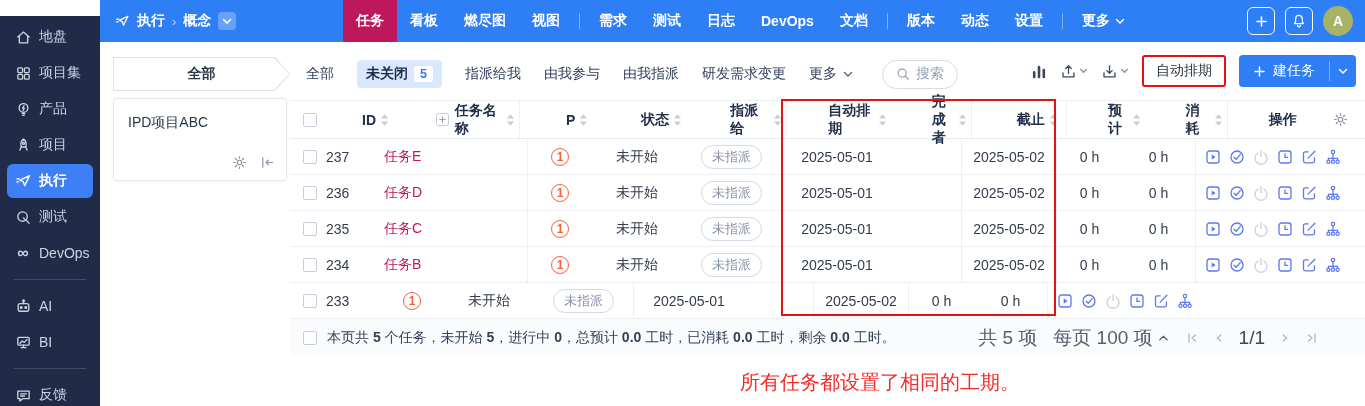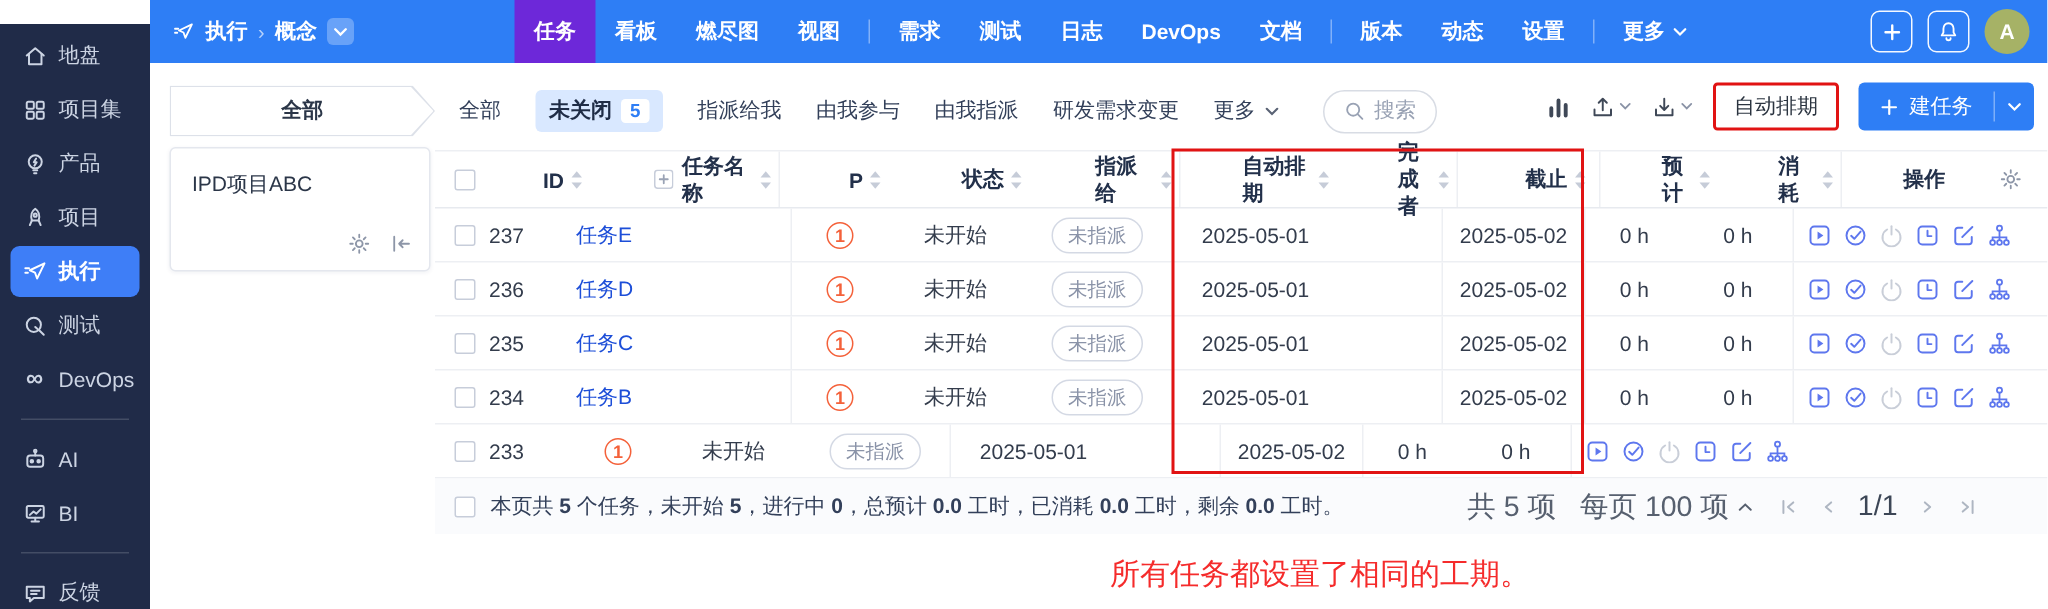--- a/index.html
+++ b/index.html
@@ -15,21 +15,21 @@
   .side-divider { height:1px; background:rgba(255,255,255,.16); margin:9px 14px; }
   .inf { font-size:16px; font-weight:700; line-height:1; }
 
   
   .topnav { position:absolute; left:100px; top:0; width:1265px; height:42px; background:#2e7ef5; z-index:25; }
   .crumb { position:absolute; left:15px; top:0; height:42px; display:flex; align-items:center; gap:7px; color:#fff; font-size:14px; font-weight:700; cursor:pointer; }
   .crumb-sep { color:rgba(255,255,255,.65); font-weight:400; font-size:13px; }
   .crumb-dd { width:18px; height:18px; background:rgba(255,255,255,.28); border-radius:4px; display:flex; align-items:center; justify-content:center; }
   .nav-tabs { position:absolute; left:243px; top:0; height:42px; display:flex; align-items:center; }
   .nav-tab { height:42px; display:flex; align-items:center; gap:5px; padding:0 13px; color:#fff; font-size:14px; font-weight:600; cursor:pointer; }
-  .nav-tab.active { background:#6d28d9; font-weight:700; }
+  .nav-tab.active { background:#be185d; font-weight:700; }
   .nav-divider { width:1px; height:16px; background:rgba(255,255,255,.4); margin:0 6px; }
   .nav-right { position:absolute; right:12px; top:0; height:42px; display:flex; align-items:center; gap:10px; }
   .nav-sq { width:28px; height:28px; border:1.5px solid rgba(255,255,255,.95); border-radius:6px; background:transparent; display:flex; align-items:center; justify-content:center; cursor:pointer; }
   .avatar { width:30px; height:30px; border-radius:50%; background:#a6b266; color:#fff; font-size:14px; font-weight:700; display:flex; align-items:center; justify-content:center; cursor:pointer; }
 
   
   .toolbar { position:absolute; left:100px; top:42px; width:1265px; height:58px; background:#fff; z-index:10; }
   .scope-tab { position:absolute; left:13px; top:15px; width:177px; height:34px; cursor:pointer;
                clip-path:polygon(0 0, calc(100% - 15px) 0, 100% 50%, calc(100% - 15px) 100%, 0 100%); background:#dde1e9; }
   .scope-tab-inner { position:absolute; inset:1px; clip-path:polygon(0 0, calc(100% - 15px) 0, 100% 50%, calc(100% - 15px) 100%, 0 100%);
@@ -56,21 +56,21 @@
   .table { position:absolute; left:290px; top:100px; width:1075px; background:#fff; border-top:1px solid #edeff3; z-index:10; }
   .thead { display:flex; height:38px; border-bottom:1px solid #e7eaef; font-weight:700; font-size:14px; color:#22304a;gap:37px; }
   .trow  { display:flex; height:36px; align-items:center; border-bottom:1px solid #edeff3; font-size:14px; color:#333c4c; }
   .c { display:flex; align-items:center; height:100%; padding:0 4px; }
   .c.rb { border-right:1px solid #edeff3; }
   .c.left { justify-content:flex-start; } .c.center { justify-content:center; }
   .c.cbcell { padding-left:13px; justify-content:flex-start; }
   .cb { width:14px; height:14px; border:1px solid #c7cdda; border-radius:2px; background:#fff; cursor:pointer; flex:0 0 14px; }
   .sort { margin-left:4px; cursor:pointer; }
   .expand-box { margin-right:6px; cursor:pointer; }
-  .link { color:#1d4ed8; cursor:pointer; }
+  .link { color:#be185d; cursor:pointer; }
   .pri-circle { width:18px; height:18px; border:1.5px solid #f4613a; border-radius:50%; color:#f4613a; font-size:12px; font-weight:700; display:flex; align-items:center; justify-content:center; }
   .pill { border:1px solid #d4d9e4; border-radius:999px; padding:2px 10px; color:#8a93a8; font-size:13px; white-space:nowrap; }
   .acts { display:flex; align-items:center; gap:8px; padding-left:5px; }
   .act { cursor:pointer; }
   .act.disabled { cursor:default; }
   .gear-right { margin-left:auto; margin-right:13px; cursor:pointer; }
 
   .tfoot { display:flex; height:37px; align-items:center; background:#fafbfd; font-size:14px; color:#33405a; }
   .tfoot .cbwrap { padding-left:13px; display:flex; align-items:center; gap:10px; }
   .summary b { font-weight:700; }

